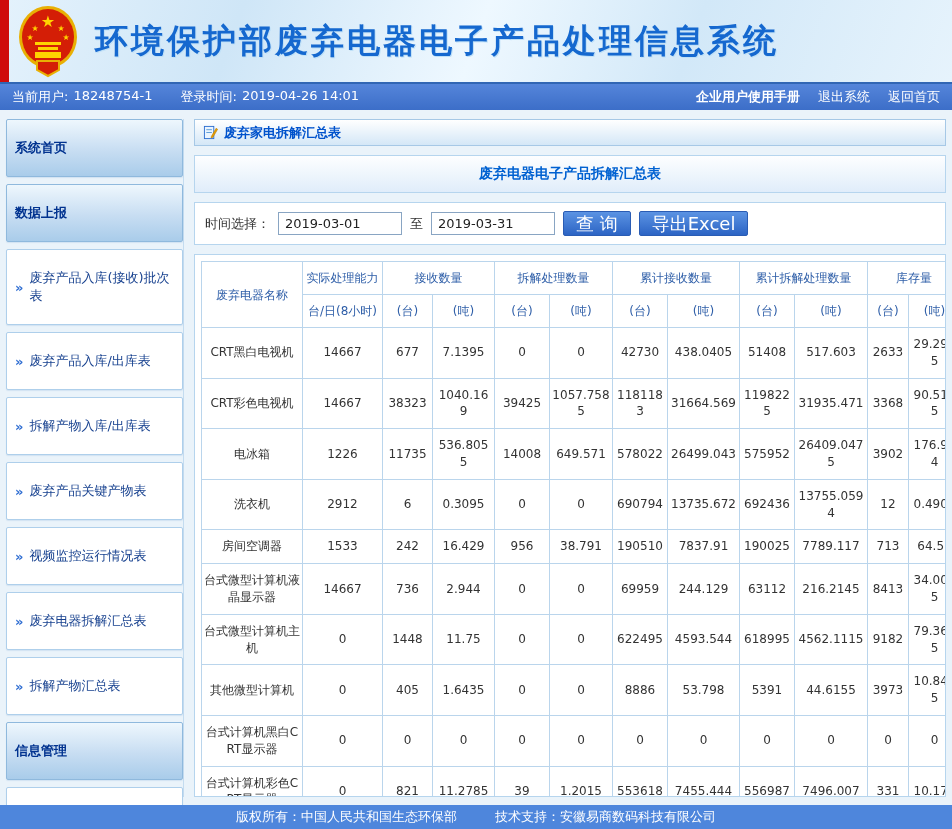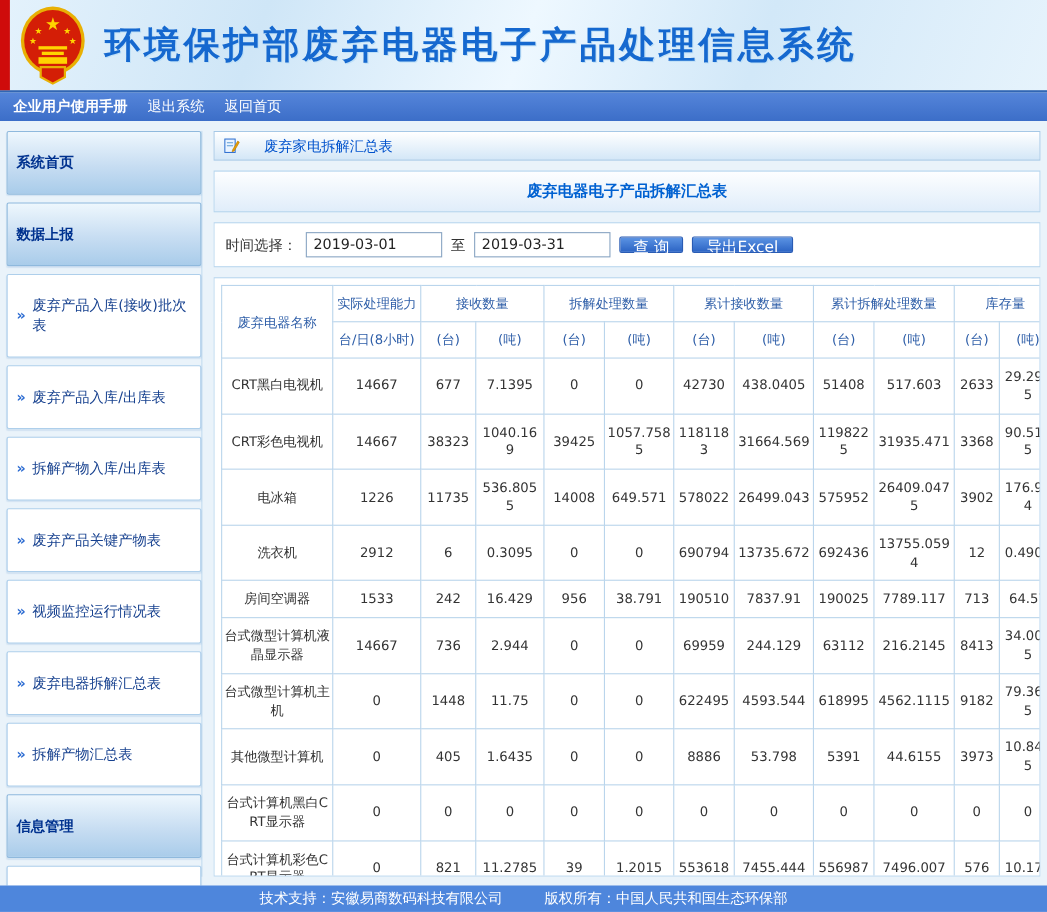--- a/index.html
+++ b/index.html
@@ -32,31 +32,31 @@
     border-right:1px solid #c4dcf0; }
   .sb-entry { background:#fff; border:1px solid #aecfeb; border-radius:2px; padding:19px 8px;
     font-size:13px; color:#17418f; display:flex; align-items:center; gap:6px; cursor:pointer;
     box-shadow:0 1px 1px rgba(140,180,220,.25); }
   .sb-entry.t-header { background:linear-gradient(180deg,#eef7fd 0%,#c7ddf2 55%,#a9ccea 100%);
     border-color:#8fb9dd; color:#00328f; font-weight:bold; }
   .chev { color:#2e6dd2; font-weight:bold; font-size:13px; }
 
   
   .content { flex:1; display:flex; flex-direction:column; gap:9px; overflow:hidden; }
-  .box-title { flex:0 0 auto; height:27px; display:flex; align-items:center; gap:22px; padding:0 8px;
+  .box-title { flex:0 0 auto; height:27px; display:flex; align-items:center; gap:6px; padding:0 8px;
     border:1px solid #a6c8e6; background:linear-gradient(#ffffff,#d4e7f7);
-    color:#0052cc; font-weight:normal; font-size:13px; }
+    color:#0052cc; font-weight:bold; font-size:13px; }
   .box-sub { flex:0 0 auto; border:1px solid #b6d5ee; background:linear-gradient(#fdfeff,#e0edfa);
     text-align:center; color:#0061d1; font-weight:bold; font-size:14px; padding:9px 14px; }
   .box-filter { flex:0 0 auto; border:1px solid #b6d5ee; background:#fff; padding:8px 10px;
     display:flex; align-items:center; gap:8px; font-size:13px; color:#333; }
   .date-input { width:124px; height:23px; border:1px solid #89a5c3; padding:0 6px; font-size:13px;
     color:#222; font-family:"DejaVu Sans","Liberation Sans",sans-serif; }
-  .btn { height:15px; padding:0 12px; background:linear-gradient(#5b93e3,#2c64c4);
-    border:1px solid #2a5cb4; border-radius:2px; color:#fff; font-size:14px; cursor:pointer;
+  .btn { height:25px; padding:0 12px; background:linear-gradient(#5b93e3,#2c64c4);
+    border:1px solid #2a5cb4; border-radius:2px; color:#fff; font-size:18px; cursor:pointer;
     font-family:"DejaVu Sans","Liberation Sans",sans-serif; }
 
   .box-table { flex:1; border:1px solid #b6d5ee; background:#fff; padding:6px; overflow:hidden; }
   table.sum { width:100%; border-collapse:collapse; table-layout:fixed; }
   .sum th, .sum td { border:1px solid #bad5ec; text-align:center; vertical-align:middle; }
   .sum th { color:#2e5ea8; font-weight:normal; font-size:12px; padding:7px 2px; line-height:1.5; }
   .sum td { color:#333; font-size:12px; padding:8px 2px; line-height:1.4; word-break:break-all; }
 
   
   .footer { height:24px; flex:0 0 auto; background:#4e86dc; color:#fff; font-size:13px;
@@ -83,20 +83,30 @@
           <rect x="19" y="38" width="26" height="3"></rect>
           <rect x="22" y="43" width="20" height="3"></rect>
           <rect x="19" y="48" width="26" height="6"></rect>
         </g>
       </svg>
     </span>
     <div class="site-title">环境保护部废弃电器电子产品处理信息系统</div>
   </div>
 
   <div class="userbar">
+    <div class="ub-left">
+      <span class="pair">
+        <span>当前用户:</span>
+        <span>18248754-1</span>
+      </span>
+      <span class="pair">
+        <span>登录时间:</span>
+        <span>2019-04-26 14:01</span>
+      </span>
+    </div>
     <div class="ub-right">
 
         <a class="ub-link t-bold">企业用户使用手册</a>
 
         <a class="ub-link">退出系统</a>
 
         <a class="ub-link">返回首页</a>
       </div>
   </div>
 
@@ -393,29 +403,29 @@
                 <td>台式计算机彩色CRT显示器</td>
                 <td>0</td>
                 <td>821</td>
                 <td>11.2785</td>
                 <td>39</td>
                 <td>1.2015</td>
                 <td>553618</td>
                 <td>7455.444</td>
                 <td>556987</td>
                 <td>7496.007</td>
-                <td>576</td>
+                <td>331</td>
                 <td>10.176</td>
               </tr>
 
             </tbody>
         </table>
       </div>
 
     </div>
   </div>
 
   <div class="footer">
+    <span>版权所有：中国人民共和国生态环保部</span>
     <span>技术支持：安徽易商数码科技有限公司</span>
-    <span>版权所有：中国人民共和国生态环保部</span>
   </div>
 
 </div>
 
 </body></html>

